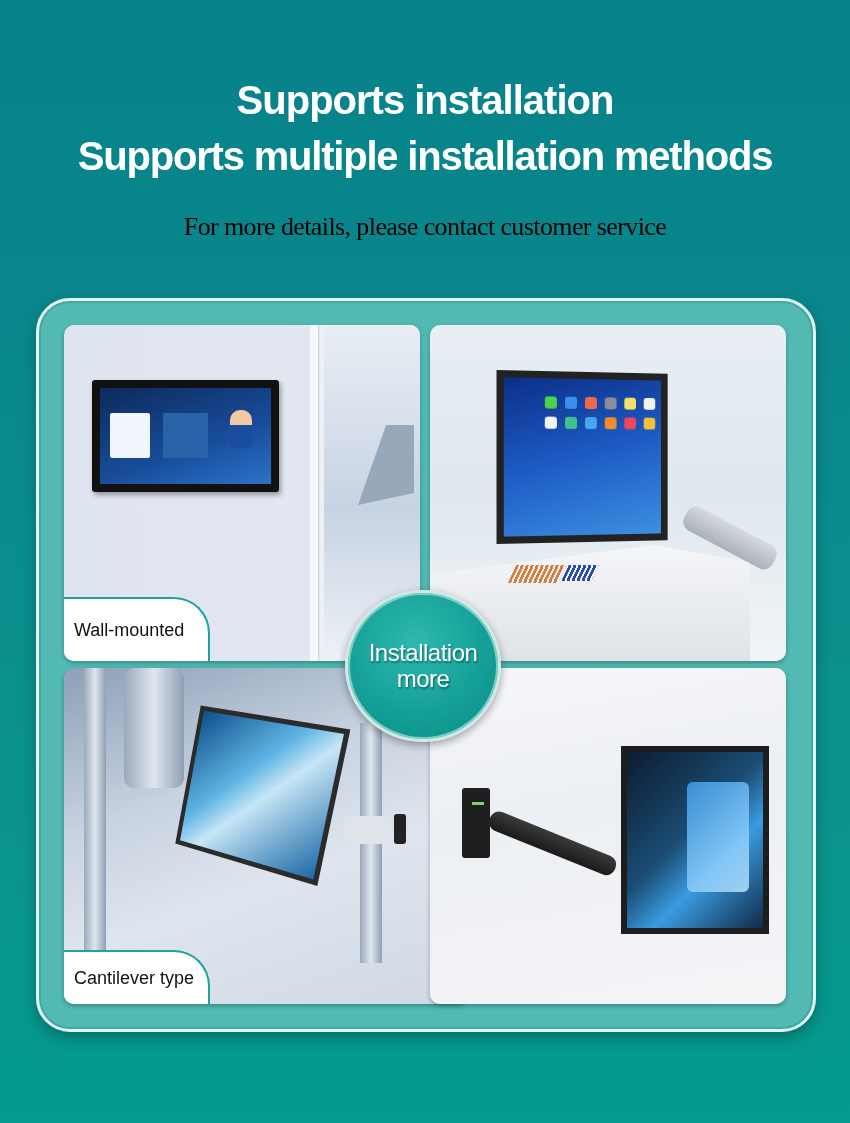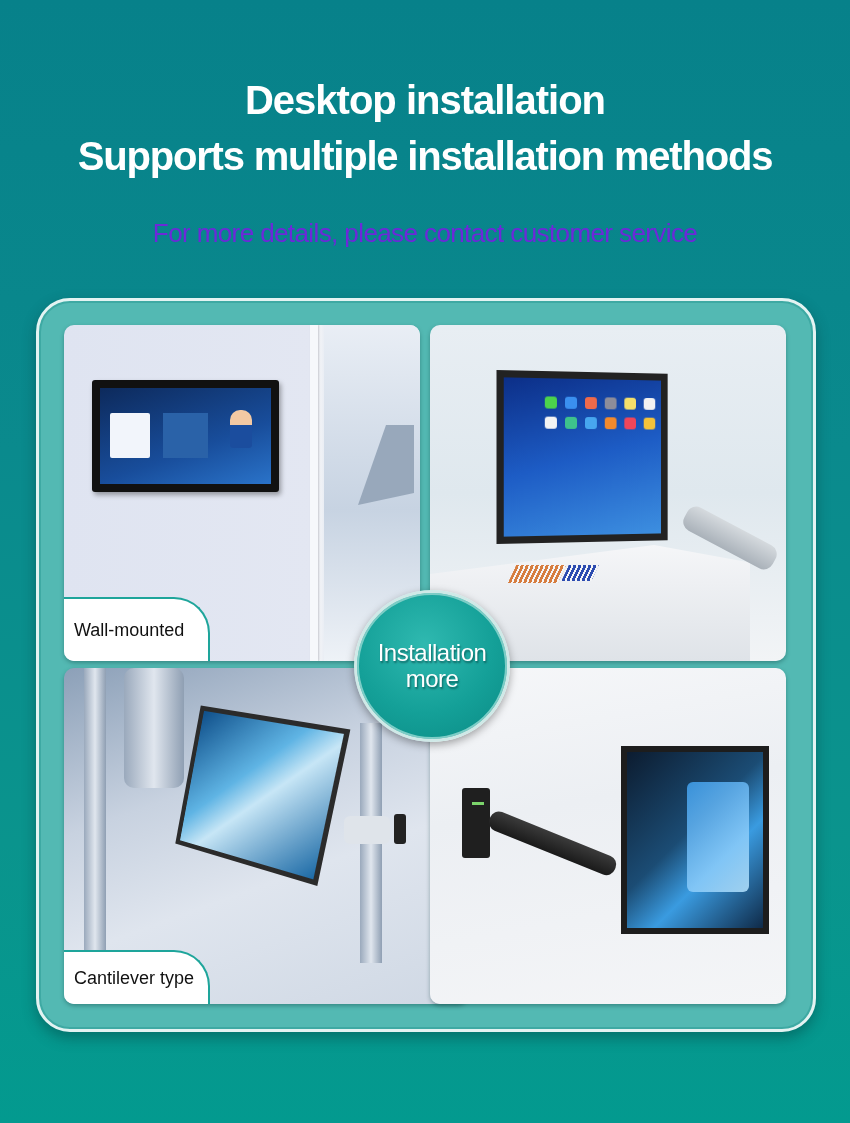--- a/index.html
+++ b/index.html
@@ -5,21 +5,21 @@
   * { box-sizing: border-box; margin: 0; padding: 0; }
   html, body { width: 850px; height: 1123px; overflow: hidden; }
   body {
     font-family: "Liberation Sans", "DejaVu Sans", sans-serif;
     background: linear-gradient(180deg, #07818a 0%, #0a8a8d 40%, #0a948d 75%, #039a8f 100%);
     position: relative;
   }
   .hero { position: absolute; left: 0; top: 0; width: 850px; text-align: center; color: #fff; }
   .title1 { position: absolute; top: 78px; width: 850px; font-size: 40px; font-weight: bold; letter-spacing: -1px; }
   .title2 { position: absolute; top: 134px; width: 850px; font-size: 40px; font-weight: bold; letter-spacing: -1.2px; }
-  .subtitle { position: absolute; top: 218px; width: 850px; font-size: 26px; letter-spacing: -0.6px; color: #6d28d9; }
+  .subtitle { position: absolute; top: 212px; width: 850px; font-size: 26px; letter-spacing: -0.6px; color: #000000; font-family: Liberation Serif, serif; }
 
   .frame {
     position: absolute; left: 36px; top: 298px; width: 780px; height: 734px;
     border-radius: 34px;
     background: #53b9b3;
     border: 3px solid #e3f3f2;
     box-shadow: 0 6px 14px rgba(0,40,40,0.35), inset 0 0 0 2px #3ea9a3;
   }
   .panel {
     position: absolute; border-radius: 10px; overflow: hidden;
@@ -66,35 +66,35 @@
 
   
   .tel-plate { position: absolute; left: 32px; top: 120px; width: 28px; height: 70px; background: #1f1f1f; border-radius: 3px; }
   .tel-plate::after { content: ""; position: absolute; left: 10px; top: 14px; width: 12px; height: 3px; background: #7bd36b; }
   .tel-arm { position: absolute; left: 60px; top: 140px; width: 135px; height: 20px; background: linear-gradient(180deg, #3b3b3b, #1a1a1a); transform: rotate(22deg); transform-origin: left center; border-radius: 9px; }
   .tel-mon { position: absolute; left: 191px; top: 78px; width: 148px; height: 188px; background: #1d1d1d; padding: 6px; }
   .tel-mon .scr { width: 100%; height: 100%; background: linear-gradient(135deg, #0c1c30 0%, #1b4c74 45%, #3a9be0 65%, #0f2a48 100%); position: relative; }
   .tel-mon .scr::after { content: ""; position: absolute; left: 60px; top: 30px; width: 62px; height: 110px; background: linear-gradient(135deg, #3fa0ef, #b6e4ff); border-radius: 6px; opacity: 0.85; }
 
   .center-badge {
-    position: absolute; left: 354px; top: 590px; width: 156px; height: 152px; border-radius: 50%;
+    position: absolute; left: 345px; top: 590px; width: 156px; height: 152px; border-radius: 50%;
     background: radial-gradient(circle at 45% 35%, #2fb9b0 0%, #14a098 55%, #0a8a84 100%);
     border: 3px solid #cfe9e7;
     box-shadow: 0 3px 8px rgba(0,0,0,0.35), inset 0 0 0 2px #7ccdc6;
     display: flex; flex-direction: column; align-items: center; justify-content: center;
     color: #fff; font-size: 24px; line-height: 26px; text-align: center;
     text-shadow: 1px 2px 2px rgba(0,60,60,0.6);
     letter-spacing: -0.5px;
   }
 </style>
 </head>
 <body>
 
 <div class="hero">
-  <div class="title1">Desktop installation</div>
+  <div class="title1">Supports installation</div>
   <div class="title2">Supports multiple installation methods</div>
   <div class="subtitle">For more details, please contact customer service</div>
 </div>
 
 <div class="frame"></div>
 
 <div class="panel p1">
   <div class="wall-scene"></div>
   <div class="wall-lamp"></div>
   <div class="wall-divider"></div>

